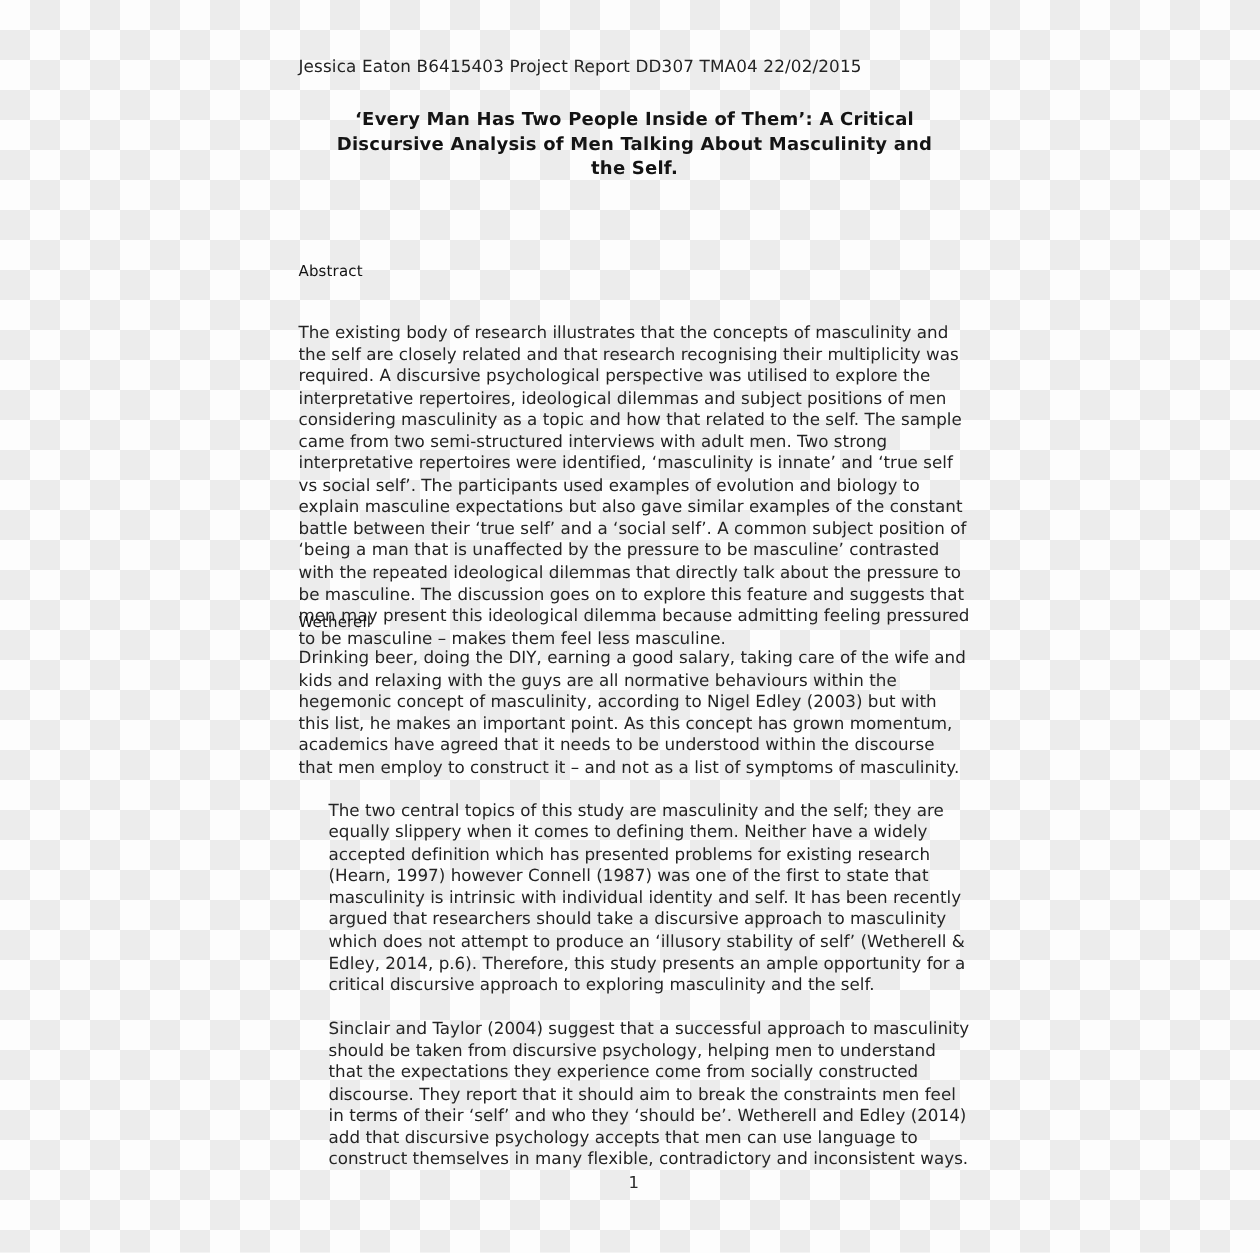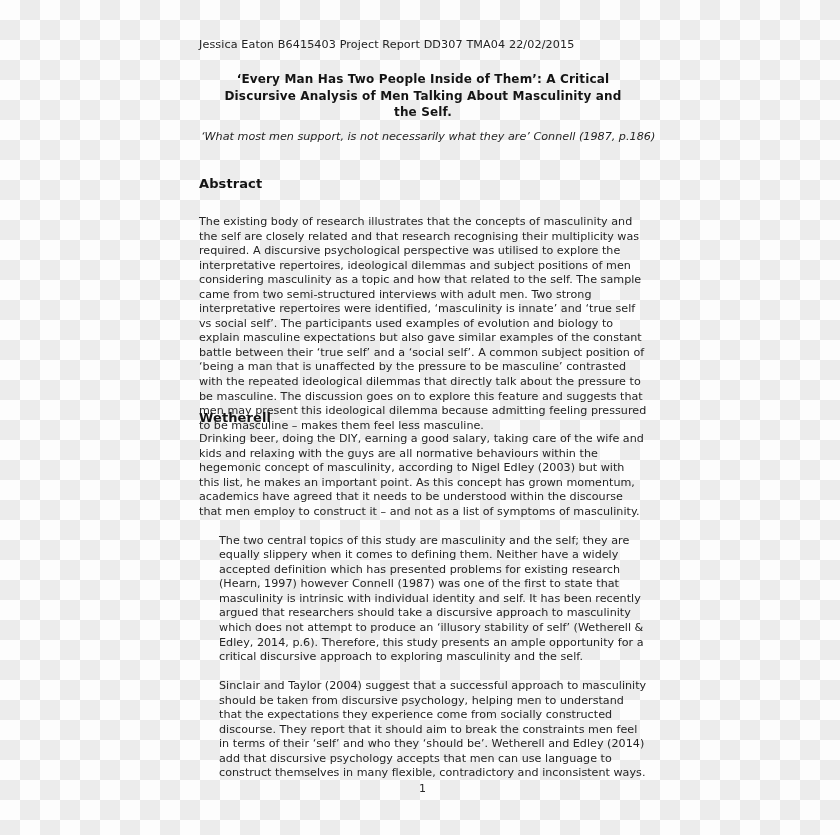--- a/index.html
+++ b/index.html
@@ -67,22 +67,22 @@
     font-size: 11.2px;
     font-style: italic;
     color: #232323;
     line-height: 15px;
     white-space: nowrap;
   }
 
   .section-heading {
     position: absolute;
     left: 0;
-    font-size: 13px;
-    font-weight: bold;
+    font-size: 10px;
+    font-weight: normal;
     color: #131313;
     letter-spacing: 0.1px;
   }
 
   .body-block {
     position: absolute;
     left: 0;
     width: 449px;
     font-size: 11.15px;
     color: #242424;
@@ -120,21 +120,20 @@
 <body>
 
 <div id="page">
 
   <div class="sheet">
 
     <div class="doc-header">Jessica Eaton B6415403 Project Report DD307 TMA04 22/02/2015</div>
 
     <div class="doc-title">‘Every Man Has Two People Inside of Them’: A Critical Discursive Analysis of Men Talking About Masculinity and the Self.</div>
 
-    <div class="epigraph">‘What most men support, is not necessarily what they are’ Connell (1987, p.186)</div>
 
     <div class="section-heading at-abstract-heading">Abstract</div>
 
     <div class="body-block at-abstract-body">
       <p>The existing body of research illustrates that the concepts of masculinity and the self are closely related and that research recognising their multiplicity was required. A discursive psychological perspective was utilised to explore the interpretative repertoires, ideological dilemmas and subject positions of men considering masculinity as a topic and how that related to the self. The sample came from two semi-structured interviews with adult men. Two strong interpretative repertoires were identified, ‘masculinity is innate’ and ‘true self vs social self’. The participants used examples of evolution and biology to explain masculine expectations but also gave similar examples of the constant battle between their ‘true self’ and a ‘social self’.  A common subject position of ‘being a man that is unaffected by the pressure to be masculine’ contrasted with the repeated ideological dilemmas that directly talk about the pressure to be masculine. The discussion goes on to explore this feature and suggests that men may present this ideological dilemma because admitting feeling pressured to be masculine – makes them feel less masculine.</p>
     </div>
 
     <div class="section-heading at-background-heading">Wetherell</div>
 
     <div class="body-block at-background-body">

